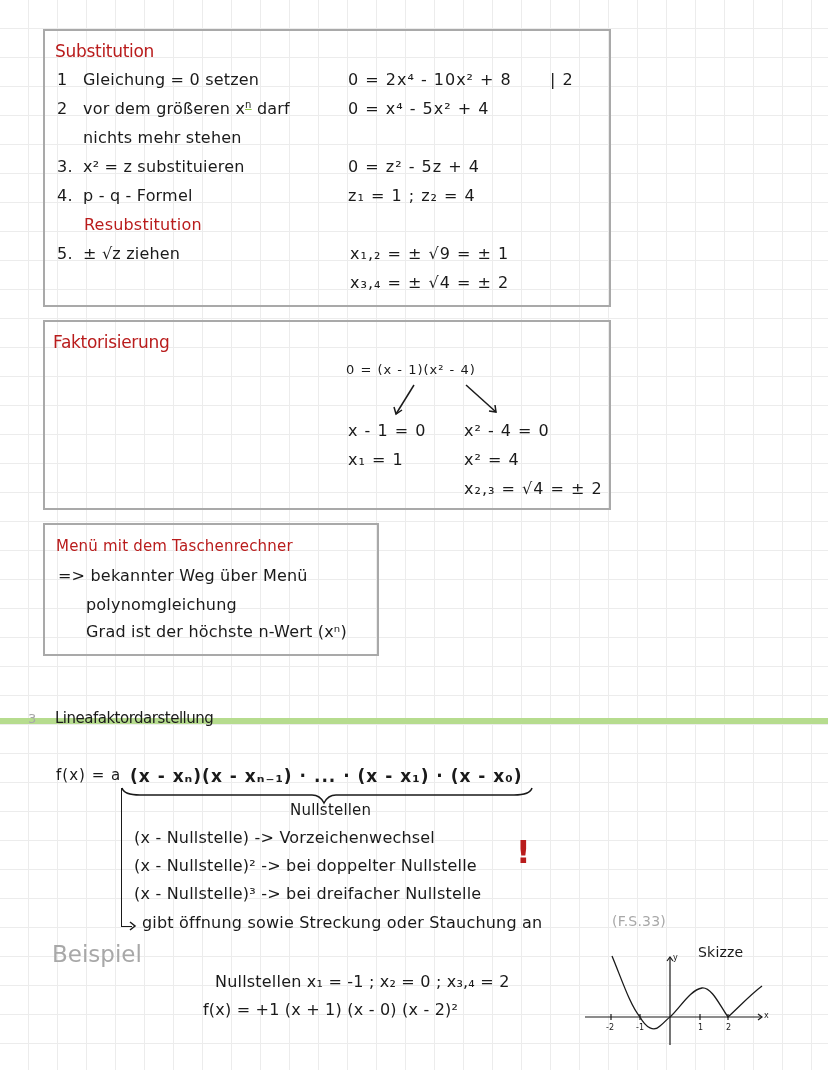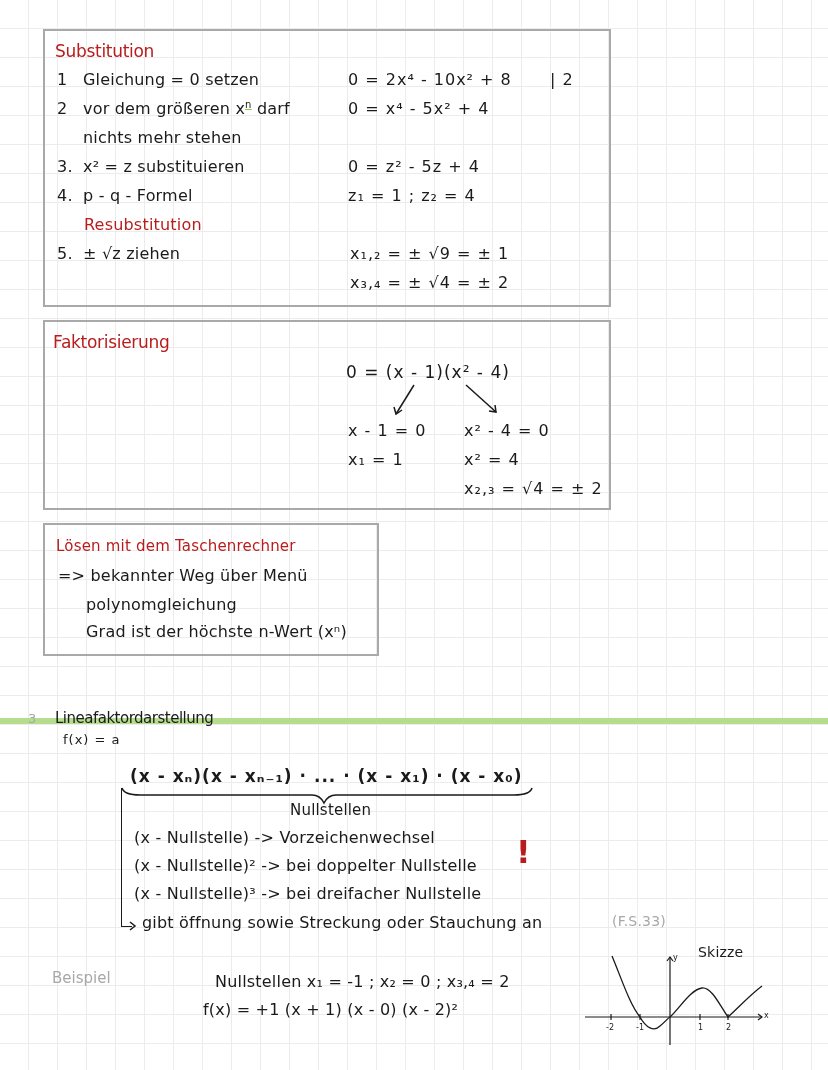--- a/index.html
+++ b/index.html
@@ -55,66 +55,66 @@
 <div class="abs m" style="left:348px; top:70px;">0 = 2x⁴ - 10x² + 8</div>
 <div class="abs m" style="left:550px; top:70px;">| 2</div>
 <div class="abs m" style="left:348px; top:99px;">0 = x⁴   - 5x² + 4</div>
 <div class="abs m" style="left:348px; top:157px;">0 = z²   - 5z  + 4</div>
 <div class="abs m" style="left:348px; top:186px;">z₁ = 1    ;    z₂ = 4</div>
 <div class="abs m" style="left:350px; top:244px;">x₁,₂ = ± √9 = ± 1</div>
 <div class="abs m" style="left:350px; top:273px;text-align:right;">x₃,₄ = ± √4 = ± 2</div>
 
 <div class="box" style="left:43px; top:320px; width:568px; height:190px;"></div>
 <div class="abs green title" style="left:53px; top:332px;">Faktorisierung</div>
-<div class="abs m" style="left:346px; top:362px; font-size:17px;">0 = (x - 1)(x² - 4)</div>
+<div class="abs m" style="left:346px; top:362px; font-size:13px;">0 = (x - 1)(x² - 4)</div>
 
 <svg style="left:380px; top:380px;" width="130" height="45">
   <line x1="34" y1="5" x2="16" y2="34" stroke="#1a1a1a" stroke-width="1.5"></line>
   <polyline points="14,27 16,34 22,30" fill="none" stroke="#1a1a1a" stroke-width="1.5"></polyline>
   <line x1="86" y1="5" x2="116" y2="32" stroke="#1a1a1a" stroke-width="1.5"></line>
   <polyline points="109,31 116,32 115,25" fill="none" stroke="#1a1a1a" stroke-width="1.5"></polyline>
 </svg>
 
 <div class="abs m" style="left:348px; top:421px;">x - 1 = 0</div>
 <div class="abs m" style="left:348px; top:450px;">x₁    = 1</div>
 <div class="abs m" style="left:464px; top:421px;">x² - 4 = 0</div>
 <div class="abs m" style="left:464px; top:450px;">x²  = 4</div>
 <div class="abs m" style="left:464px; top:479px;">x₂,₃ = √4 = ± 2</div>
 
 <div class="box" style="left:43px; top:523px; width:336px; height:133px;"></div>
-<div class="abs green t" style="left:56px; top:537px; font-size:15px;">Lösen mit dem Taschenrechner</div>
+<div class="abs green t" style="left:56px; top:537px; font-size:15px;">Menü mit dem Taschenrechner</div>
 <div class="abs t" style="left:58px; top:566px;">=&gt; bekannter Weg über Menü</div>
 <div class="abs t" style="left:86px; top:595px;">polynomgleichung</div>
 <div class="abs t" style="left:86px; top:622px;">Grad ist der höchste n-Wert (xⁿ)</div>
 
 <div class="hl" style="top:718px;"></div>
 <div class="abs gray t" style="left:28px; top:711px; font-size:13px;">3</div>
 <div class="abs t" style="left:55px; top:709px; font-size:15px; letter-spacing:-0.5px;">Lineafaktordarstellung</div>
 
-<div class="abs m" style="left:56px; top:732px; font-size:13px;margin-left:7px;">f(x) = a</div>
+<div class="abs m" style="left:56px; top:766px; font-size:15px;">f(x) = a</div>
 <div class="abs m" style="left:130px; top:766px; font-size:17px;font-weight:bold;">(x - xₙ)(x - xₙ₋₁) · ... · (x - x₁) · (x - x₀)</div>
 
 <svg style="left:120px; top:786px;" width="420" height="20">
   <path d="M2,2 Q4,9 20,9 L192,9 Q200,9 204,17 Q208,9 216,9 L394,9 Q410,9 412,2" fill="none" stroke="#1a1a1a" stroke-width="1.5"></path>
 </svg>
 <div class="abs t" style="left:290px; top:801px; font-size:15px;">Nullstellen</div>
 
 <div class="bracket" style="left:121px; top:788px; width:10px; height:138px; border-right:none;"></div>
 <svg style="left:128px; top:920px;" width="10" height="12">
   <polyline points="2,2 7,6 2,10" fill="none" stroke="#1a1a1a" stroke-width="1.5"></polyline>
 </svg>
 
 <div class="abs t" style="left:134px; top:828px;">(x - Nullstelle)  -&gt; Vorzeichenwechsel</div>
 <div class="abs t" style="left:134px; top:856px;">(x - Nullstelle)² -&gt; bei doppelter Nullstelle</div>
 <div class="abs t" style="left:134px; top:884px;">(x - Nullstelle)³ -&gt; bei dreifacher Nullstelle</div>
 <div class="abs green" style="left:516px; top:833px; font-size:32px; font-weight:bold;">!</div>
 <div class="abs t" style="left:142px; top:913px;">gibt öffnung sowie Streckung oder Stauchung an</div>
 <div class="abs gray t" style="left:612px; top:913px; font-size:14px;">(F.S.33)</div>
 
-<div class="abs gray" style="left:52px; top:969px; font-size:15px;">Beispiel</div>
+<div class="abs gray" style="left:52px; top:941px; font-size:23px;">Beispiel</div>
 <div class="abs t" style="left:173px; top:972px;padding-left:42px;">Nullstellen   x₁ = -1  ;  x₂ = 0  ;   x₃,₄ = 2</div>
 <div class="abs t" style="left:203px; top:1000px;">f(x) = +1 (x + 1)    (x - 0)    (x - 2)²</div>
 
 <div class="abs t" style="left:698px; top:944px; font-size:14px;">Skizze</div>
 <svg style="left:580px; top:940px;" width="200" height="110">
 
   <line x1="5" y1="77" x2="182" y2="77" stroke="#1a1a1a" stroke-width="1.2"></line>
   <polyline points="178,74 182,77 178,80" fill="none" stroke="#1a1a1a" stroke-width="1.2"></polyline>
 
   <line x1="90" y1="105" x2="90" y2="17" stroke="#1a1a1a" stroke-width="1.2"></line>

